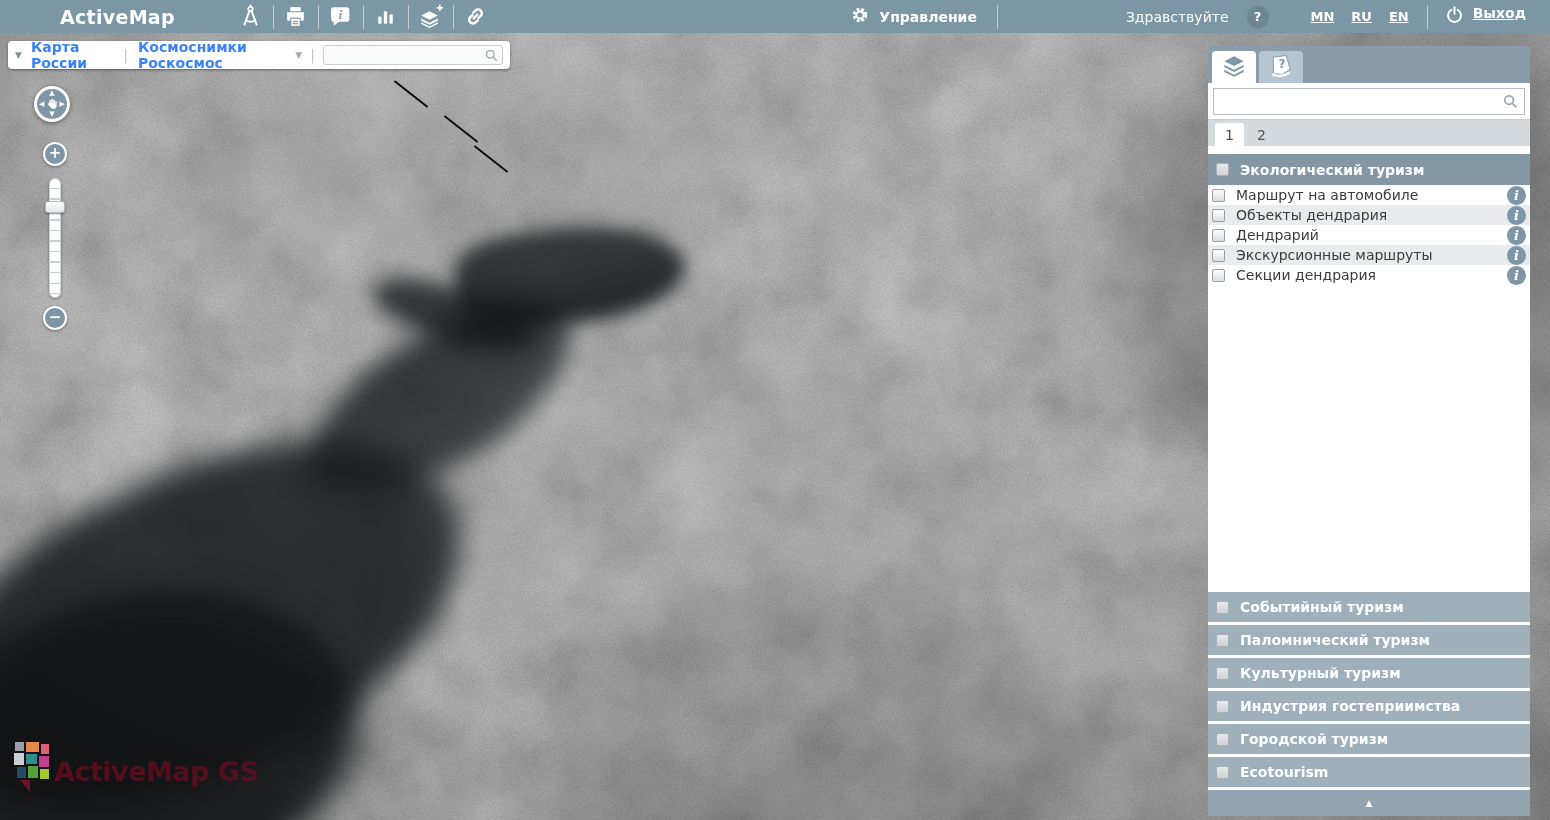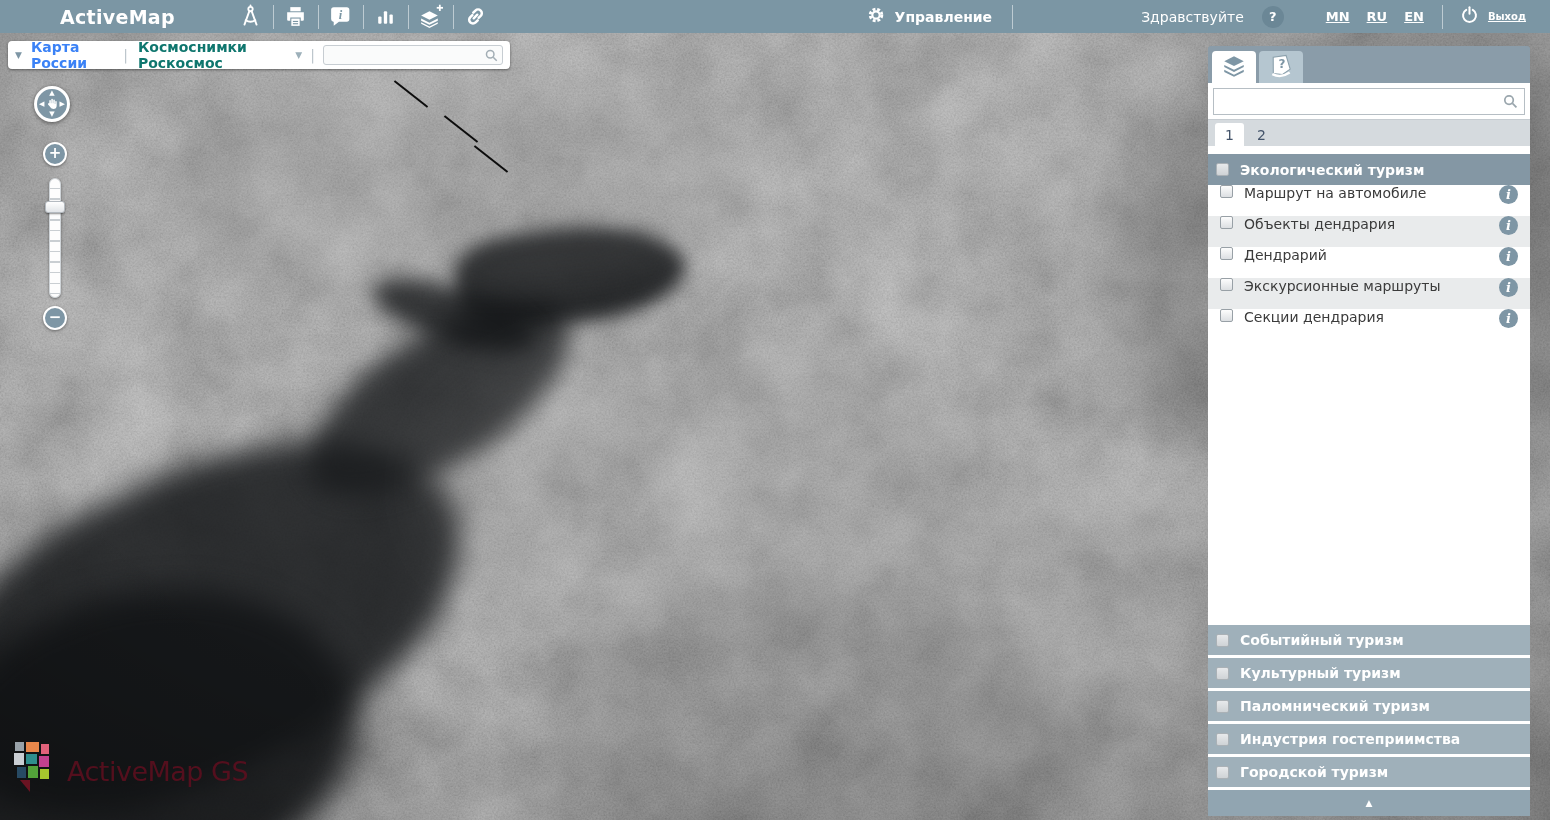--- a/index.html
+++ b/index.html
@@ -16,22 +16,22 @@
   .vsep { width:1px; height:24px; background:rgba(255,255,255,.5); }
   .manage { display:flex; align-items:center; gap:9px; font-weight:bold; font-size:14px; margin-left:auto; cursor:pointer; }
   .manage svg { width:20px; height:20px; }
   .sep-a { margin-left:20px; }
   .greet { margin-left:128px; font-weight:normal; font-size:14px; }
   .help-circle { width:22px; height:22px; border-radius:50%; background:#6b8796; display:flex; align-items:center;
                  justify-content:center; font-weight:bold; font-size:13px; margin-left:18px; cursor:pointer; }
   .langs { display:flex; gap:17px; margin-left:42px; font-weight:bold; font-size:13px; }
   .langs a { color:#fff; text-decoration:underline; cursor:pointer;text-align:center; }
   .sep-b { margin-left:18px; }
-  .logout { display:flex; align-items:center; gap:8px; margin-left:16px; margin-right:24px;
-            font-weight:bold; font-size:10px; cursor:pointer; }
+  .logout { display:flex; align-items:flex-start; gap:8px; margin-left:16px; margin-right:24px;
+            font-weight:bold; font-size:14px; cursor:pointer; }
   .logout svg { width:21px; height:21px; }
   .logout .lbl { text-decoration:underline; }
 
   
   .map { position:absolute; left:0; top:33px; right:0; bottom:0; background:#454545; overflow:hidden; z-index:1; }
   .map svg.noise { position:absolute; left:0; top:0; width:100%; height:100%; }
   .blob { position:absolute; border-radius:50%; }
   .water1 { left:-80px; top:440px; width:560px; height:300px; background:#17191b; transform:rotate(-27deg); opacity:.85; filter:blur(14px); border-radius:45% 55% 50% 50%; }
   .water2 { left:-70px; top:560px; width:430px; height:300px; background:#131517; transform:rotate(-12deg); opacity:.9; filter:blur(16px); }
   .water3 { left:290px; top:300px; width:300px; height:130px; background:#1a1c1e; transform:rotate(-33deg); opacity:.8; filter:blur(12px); }
@@ -45,21 +45,21 @@
   .vignette { position:absolute; left:0; top:0; right:0; bottom:0;
               background:radial-gradient(ellipse at 45% 40%, rgba(0,0,0,0) 55%, rgba(0,0,0,.28) 100%); }
   .mark { position:absolute; width:42px; height:2px; background:#0c0c0c; }
 
   
   .mapbar { position:absolute; left:8px; top:41px; width:502px; height:28px; background:#fff; border-radius:4px;
             display:flex; align-items:center; box-shadow:0 1px 3px rgba(0,0,0,.45); z-index:10; padding:0 7px; }
   .dd-arrow { color:#7e96a5; font-size:9px; cursor:pointer; }
   .mapname { color:#3b82f6; font-weight:bold; font-size:14px; margin:0 10px 0 9px; cursor:pointer; }
   .pipe { color:#bcc5cb; font-size:14px; }
-  .provider { color:#0f766e; font-weight:bold; font-size:14px; margin:0 8px 0 10px; cursor:pointer; }
+  .provider { color:#3b82f6; font-weight:bold; font-size:14px; margin:0 8px 0 10px; cursor:pointer; }
   .prov-arrow { margin-right:8px; color:#9db0ba; }
   .msearch { flex:1; height:20px; border:1px solid #c7cdd2; border-radius:3px; background:#fafbfb;
              display:flex; align-items:center; margin-left:8px; position:relative; }
   .msearch input { flex:1; border:none; outline:none; background:transparent; height:18px; padding:0 22px 0 6px;
                    font-size:12px; font-family:inherit; }
   .msearch .mag { position:absolute; right:3px; top:2px; width:15px; height:15px; }
 
   
   .pan { position:absolute; left:34px; top:86px; width:36px; height:36px; border-radius:50%;
          background:#7e96a5; border:3px solid #fff; box-shadow:0 1px 4px rgba(0,0,0,.5); z-index:10; cursor:pointer; }
@@ -77,21 +77,21 @@
             background:repeating-linear-gradient(to bottom,#fdfdfd 0 9px,#c9ced2 9px 10.5px);
             border:1px solid #cfd4d8; border-radius:6px; box-shadow:0 1px 3px rgba(0,0,0,.4); }
   .shandle { position:absolute; left:45px; top:201px; width:20px; height:12px; z-index:10; cursor:grab;
              background:linear-gradient(#ffffff,#e2e5e8); border:1px solid #b4bac0; border-radius:3px;
              box-shadow:0 1px 2px rgba(0,0,0,.45); }
 
   
   .wm { position:absolute; left:14px; top:742px; display:flex; align-items:flex-start; z-index:8; }
   .wm-icon { position:relative; width:36px; height:52px; }
   .wm-icon i { position:absolute; display:block; }
-  .wm-text { font-size:27px; font-weight:normal; color:rgba(90,15,30,.92); margin-left:17px; margin-top:14px; letter-spacing:-.5px; }
+  .wm-text { font-size:27px; font-weight:bold; color:rgba(90,15,30,.92); margin-left:4px; margin-top:14px; letter-spacing:-.5px; }
 
   
   .sidebar { position:absolute; left:1208px; top:46px; width:322px; height:770px; z-index:15;
              display:flex; flex-direction:column; font-size:14px; }
   .tabband { height:37px; background:#8a9ca9; border-radius:3px 3px 0 0; display:flex; align-items:flex-end;
              padding-left:4px; flex:none; }
   .stab { width:44px; height:32px; border-radius:4px 4px 0 0; display:flex; align-items:center;
           justify-content:center; margin-right:3px; cursor:pointer; }
   .stab.active { background:#fff; }
   .stab.inactive { background:#b5c6d0; }
@@ -102,21 +102,21 @@
   .ssearch .mag { position:absolute; right:5px; top:4px; width:17px; height:17px; }
   .pagetabs { background:#d5dade; height:27px; display:flex; align-items:flex-end; padding-left:7px; gap:3px;
               flex:none; border-top:1px solid #c6ccd1; }
   .ptab { min-width:29px; height:23px; display:flex; align-items:center; justify-content:center;
           color:#44546a; font-size:14px; cursor:pointer; }
   .ptab.active { background:#fff; border-radius:3px 3px 0 0; }
   .content { background:#fff; flex:1; display:flex; flex-direction:column; overflow:hidden; }
   .gap8 { height:8px; flex:none; background:#fff; }
   .groupheader { height:31px; background:#8497a4; color:#fff; font-weight:bold; display:flex; align-items:center;
                  padding:0 8px; gap:11px; font-size:14px; flex:none; cursor:pointer; }
-  .item { height:31px; display:flex; padding:0 12px; gap:11px; color:#3b3b3b;
+  .item { height:20px; display:flex; align-items:center; padding:0 4px; gap:11px; color:#3b3b3b;
           font-size:14px; flex:none; cursor:pointer; background:#fff; }
   .item.alt { background:#e9ebec; }
   .item .flex1 { flex:1; }
   .info { width:19px; height:19px; border-radius:50%; background:#7e96a5; color:#fff; flex:none;
           font-family:"DejaVu Serif","Liberation Serif",serif; font-style:italic; font-weight:bold;
           display:flex; align-items:center; justify-content:center; font-size:13px; cursor:pointer; }
   .spacerw { flex:1; background:#fff; }
   .cgroup { height:30px; background:#9fb0ba; color:#fff; font-weight:bold; display:flex; align-items:center;
             padding:0 8px; gap:11px; font-size:14px; flex:none; margin-top:3px; cursor:pointer; }
   .sfooter { height:26px; background:#91a5b1; display:flex; align-items:center; justify-content:center;
@@ -379,32 +379,36 @@
         </div>
       </div>
     <div class="spacerw"></div>
     <div id="cgroups">
         <div class="cgroup">
           <span class="cb gcb"></span>
           <span>Событийный туризм</span>
         </div>
         <div class="cgroup">
           <span class="cb gcb"></span>
+          <span>Паломнический туризм</span>
+        </div>
+        <div class="cgroup">
+          <span class="cb gcb"></span>
           <span>Культурный туризм</span>
         </div>
         <div class="cgroup">
           <span class="cb gcb"></span>
-          <span>Паломнический туризм</span>
-        </div>
-        <div class="cgroup">
-          <span class="cb gcb"></span>
           <span>Индустрия гостеприимства</span>
         </div>
         <div class="cgroup">
           <span class="cb gcb"></span>
           <span>Городской туризм</span>
+        </div>
+        <div class="cgroup">
+          <span class="cb gcb"></span>
+          <span>Ecotourism</span>
         </div>
       </div>
     <div class="sfooter">
       <span>▲</span>
     </div>
   </div>
 </div>
 
 </body></html>

